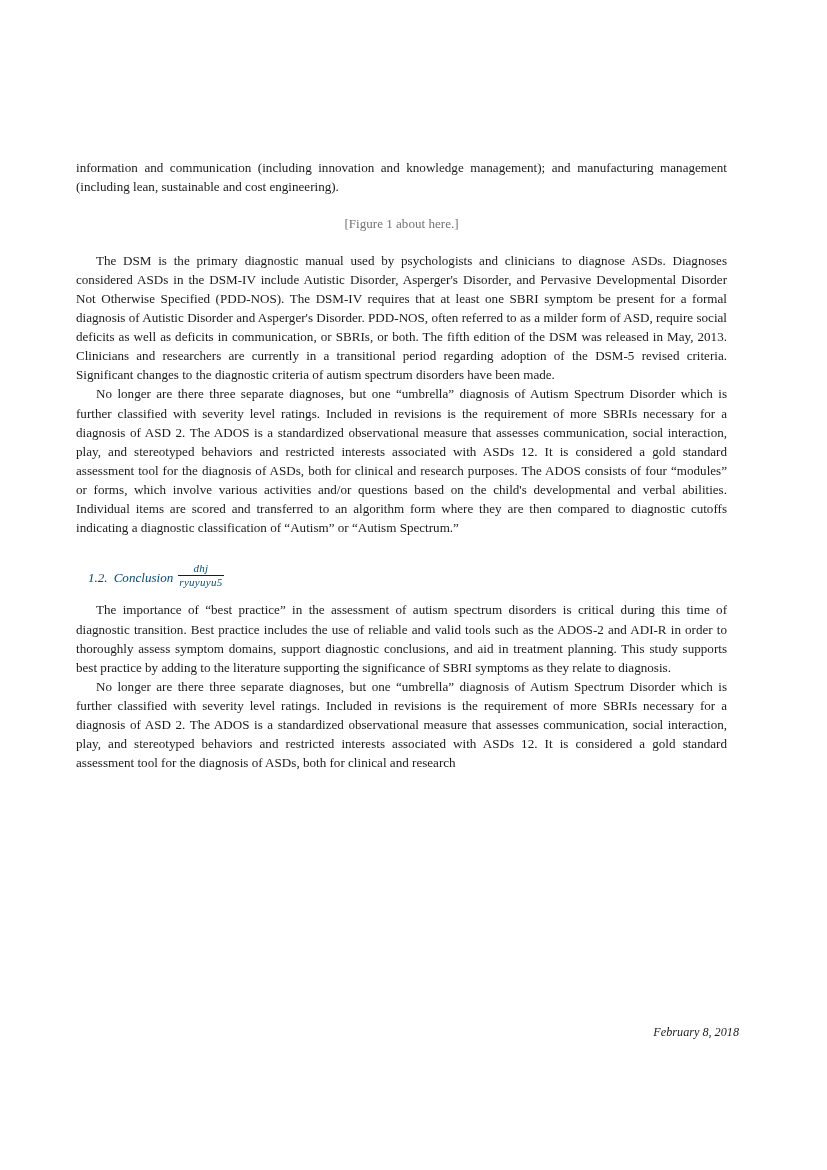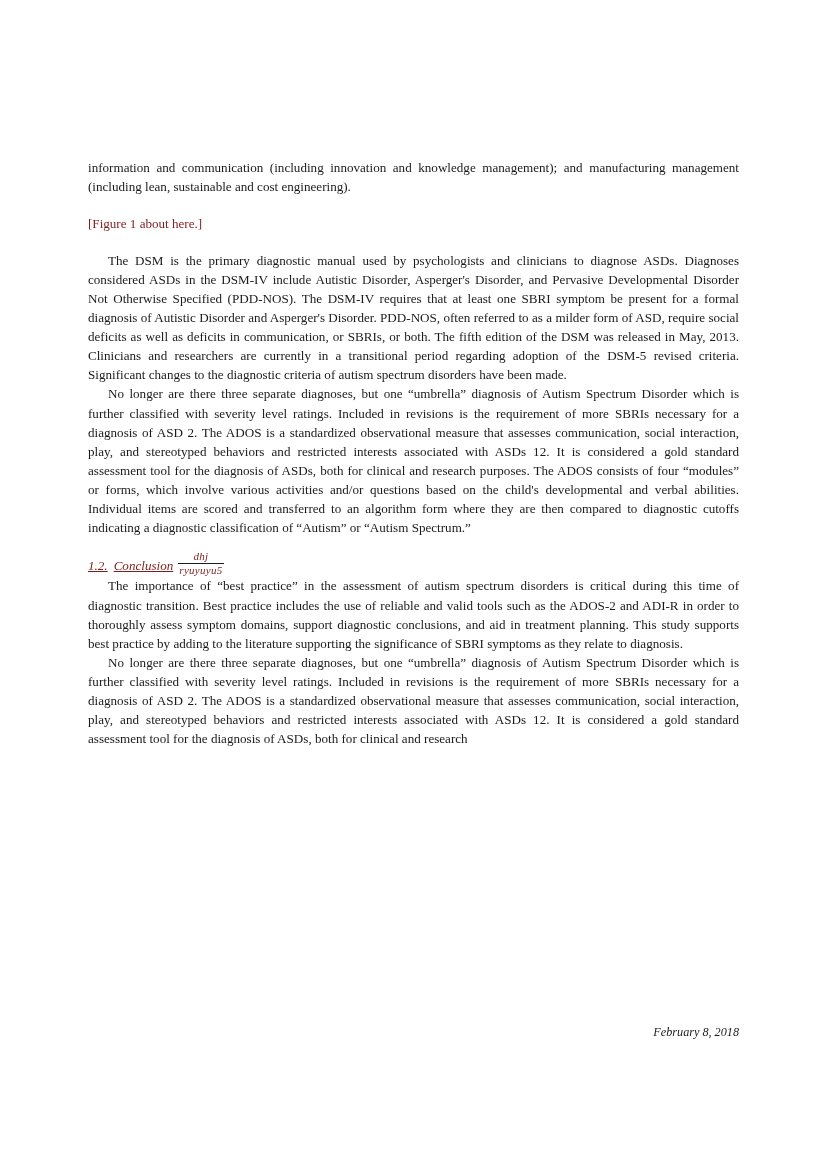--- a/index.html
+++ b/index.html
@@ -10,54 +10,54 @@
   body {
     width: 827px;
     height: 1170px;
     font-family: "Liberation Serif", "DejaVu Serif", serif;
     color: #1a1a1a;
     position: relative;
     overflow: hidden;
   }
   .page {
     position: absolute;
-    left: 88px;
+    left: 76px;
     top: 158px;
     width: 651px;
   }
   p.body-text {
     margin: 0;
     font-size: 13.1px;
     line-height: 19.05px;
     text-align: justify;
     text-justify: inter-word;
     hyphens: manual;
     color: #1a1a1a;
   }
   p.indent {
     text-indent: 20px;
   }
   .figure-note {
     margin: 0;
     font-size: 13.1px;
     line-height: 19.05px;
+    text-align: center;
     padding-top: 18px;
     padding-bottom: 18px;
-    color: #7f1d1d;
+    color: #737373;
   }
   h3.subsection {
-    margin: 0;
+    margin: 12px;
     padding-top: 13px;
     font-size: 13.1px;
     line-height: 19.05px;
     font-weight: normal;
     font-style: italic;
-    color: #7f1d1d;
+    color: #0c4a6e;
     display: block;
-    text-decoration: underline;
   }
   .subsec-num {
     font-style: italic;
     margin-right: 6px;
   }
   .subsec-title {
     font-style: italic;
   }
   .frac {
     display: inline-block;

